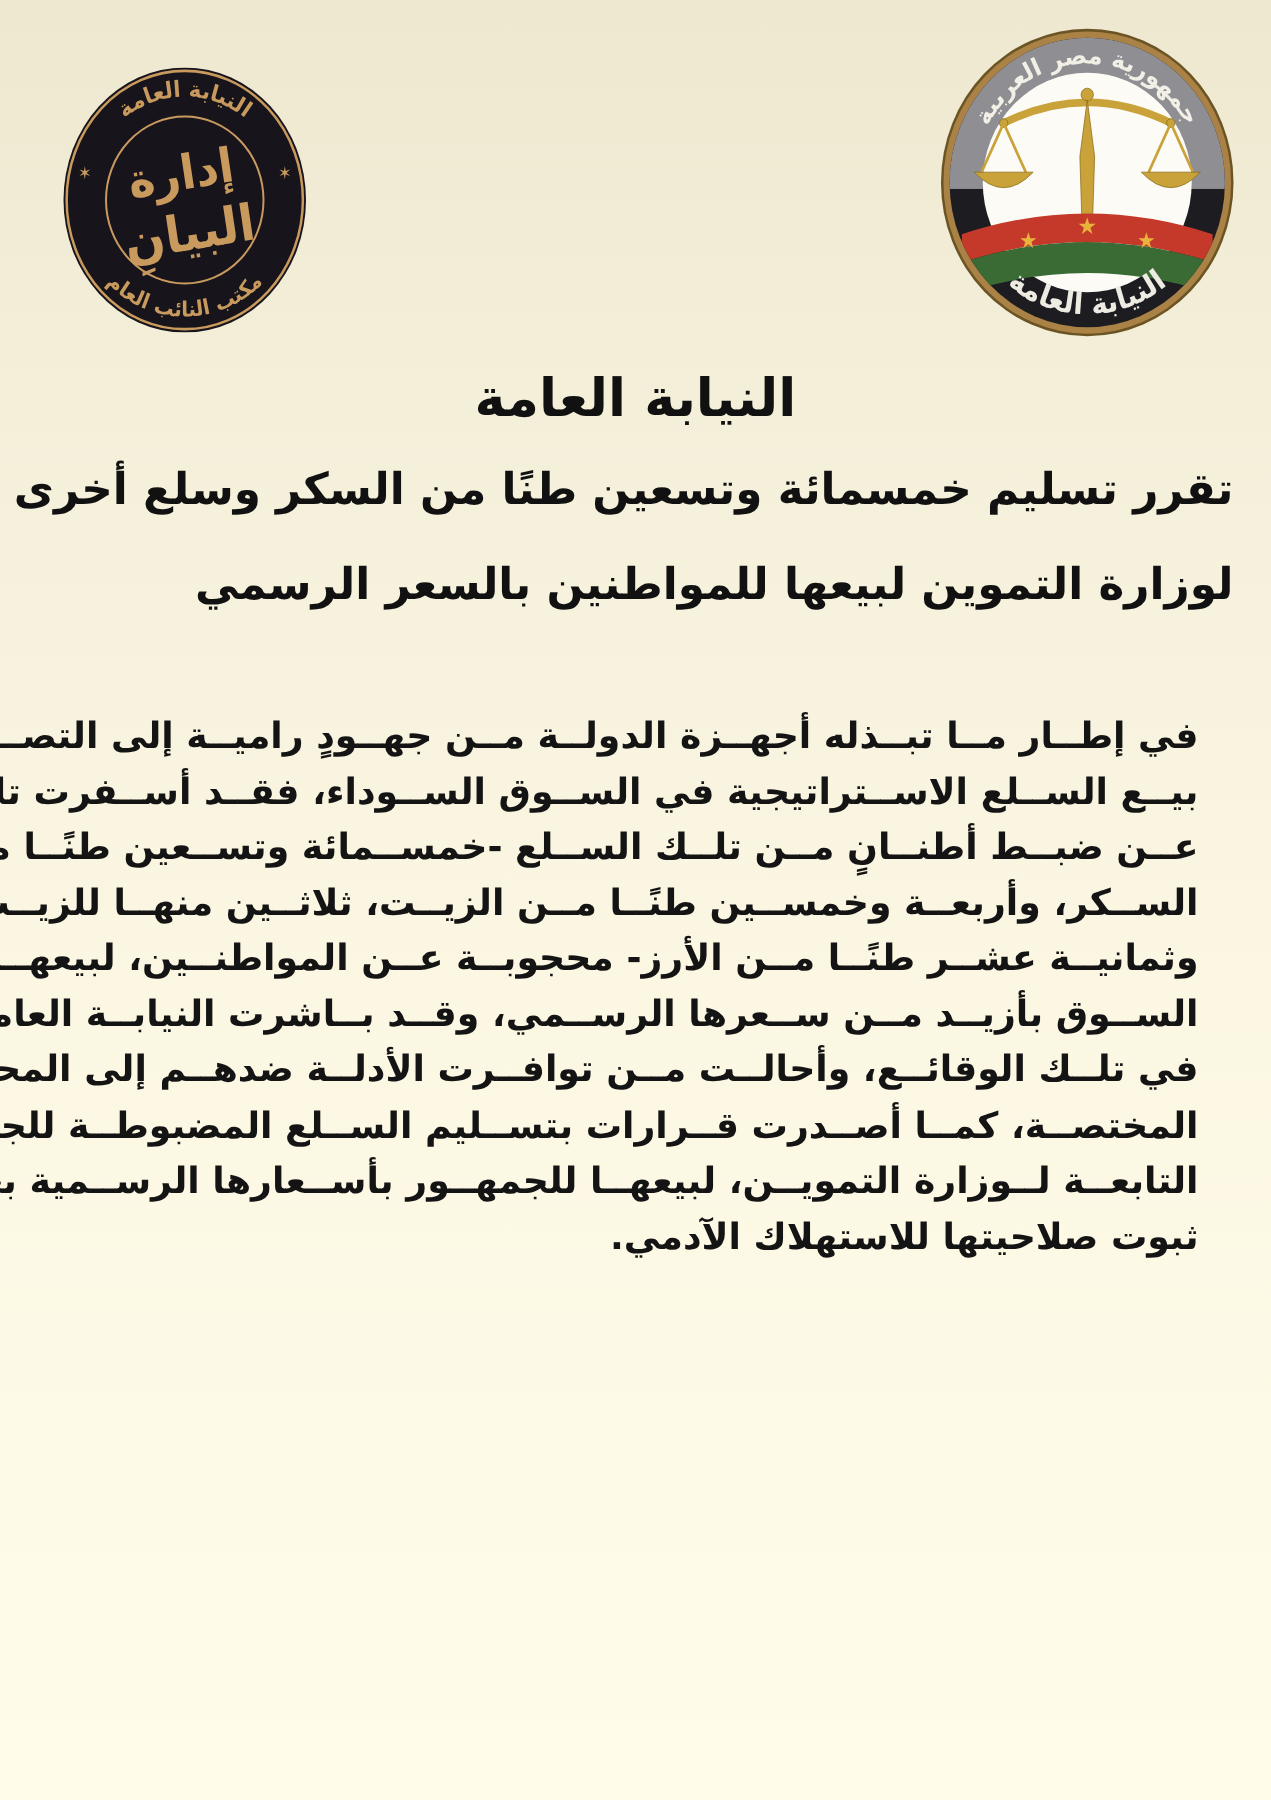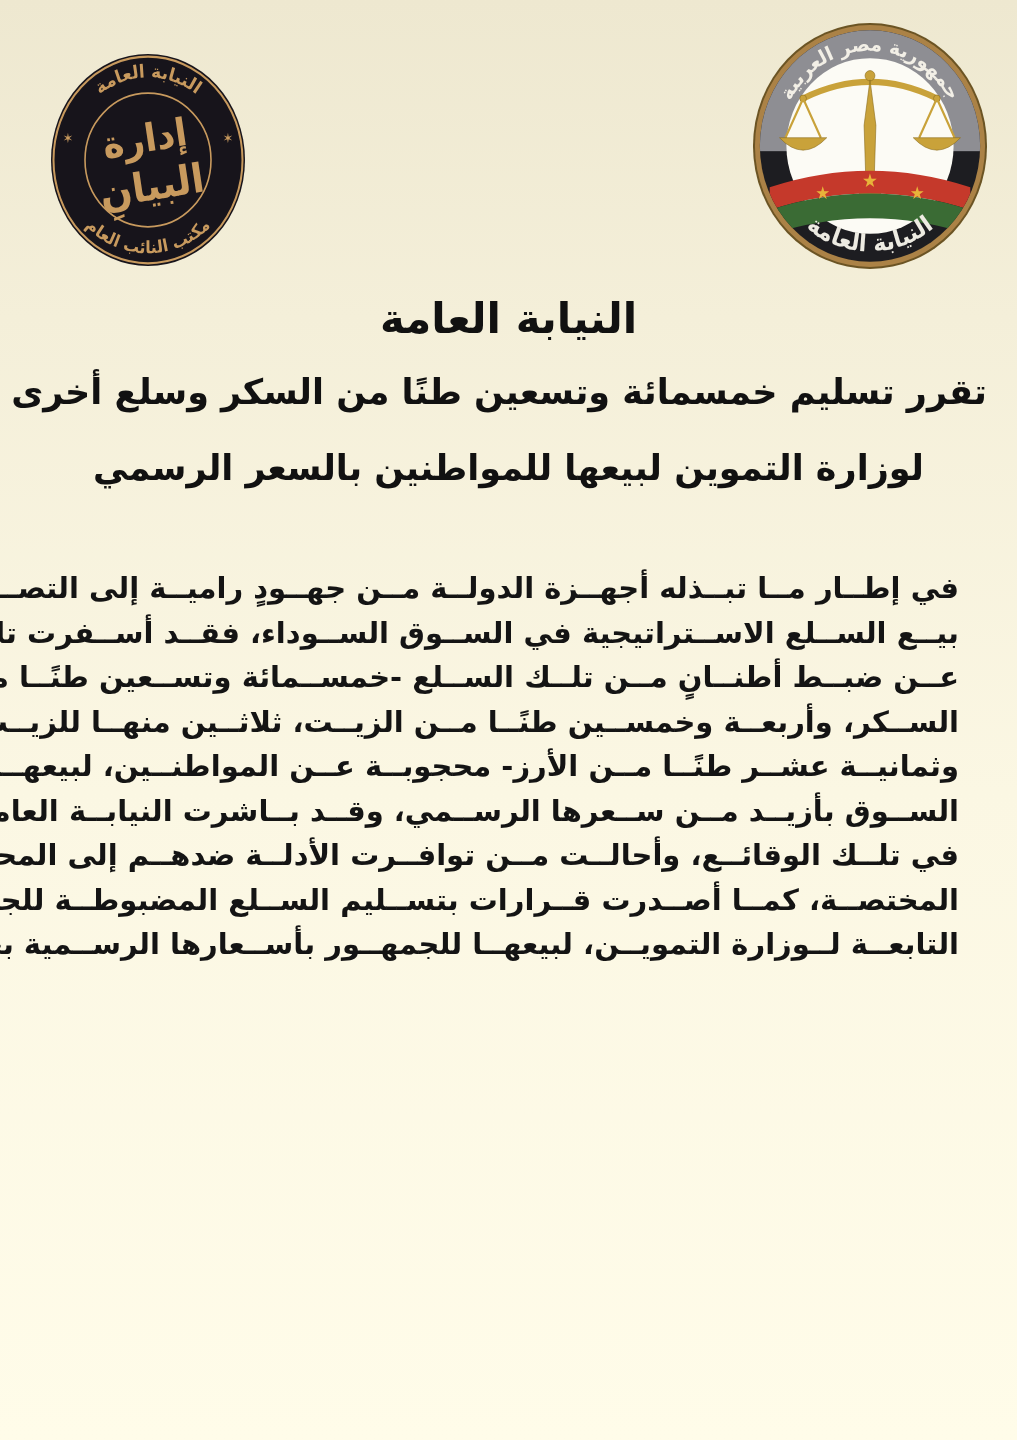--- a/index.html
+++ b/index.html
@@ -31,21 +31,21 @@
   }
   .subtitle1{
     position:absolute;top:372px;left:30px;right:30px;
     text-align:center;
     font-size:35px;font-weight:bold;
     color:#111;
     white-space:nowrap;
   }
   .subtitle2{
     position:absolute;top:448px;left:30px;right:30px;
-    text-align:center;
+    text-align:right;
     font-size:35px;font-weight:bold;
     color:#111;
     white-space:nowrap;
   }
   
   .body-text{
     position:absolute;top:566px;right:58px;left:56px;
     font-size:29px;font-weight:bold;
     color:#141414;
     direction:rtl;
@@ -159,15 +159,16 @@
   <div class="body-text">
     <div class="body-line">في إطــار مــا تبــذله أجهــزة الدولــة مــن جهــودٍ راميــة إلى التصــدي لجرائــم</div>
     <div class="body-line">بيــع الســلع الاســتراتيجية في الســوق الســوداء، فقــد أســفرت تلــك الجهــود</div>
     <div class="body-line">عــن ضبــط أطنــانٍ مــن تلــك الســلع -خمســمائة وتســعين طنًــا مــن</div>
     <div class="body-line">الســكر، وأربعــة وخمســين طنًــا مــن الزيــت، ثلاثــين منهــا للزيــت المصفــى،</div>
     <div class="body-line">وثمانيــة عشــر طنًــا مــن الأرز- محجوبــة عــن المواطنــين، لبيعهــا في تلــك</div>
     <div class="body-line">الســوق بأزيــد مــن ســعرها الرســمي، وقــد بــاشرت النيابــة العامــة التحقيــق</div>
     <div class="body-line">في تلــك الوقائــع، وأحالــت مــن توافــرت الأدلــة ضدهــم إلى المحاكــم</div>
     <div class="body-line">المختصــة، كمــا أصــدرت قــرارات بتســليم الســلع المضبوطــة للجهــات</div>
     <div class="body-line">التابعــة لــوزارة التمويــن، لبيعهــا للجمهــور بأســعارها الرســمية بعــد</div>
+    <div class="body-line last">ثبوت صلاحيتها للاستهلاك الآدمي.</div>
   </div>
 
 </div>
 
 </body></html>

